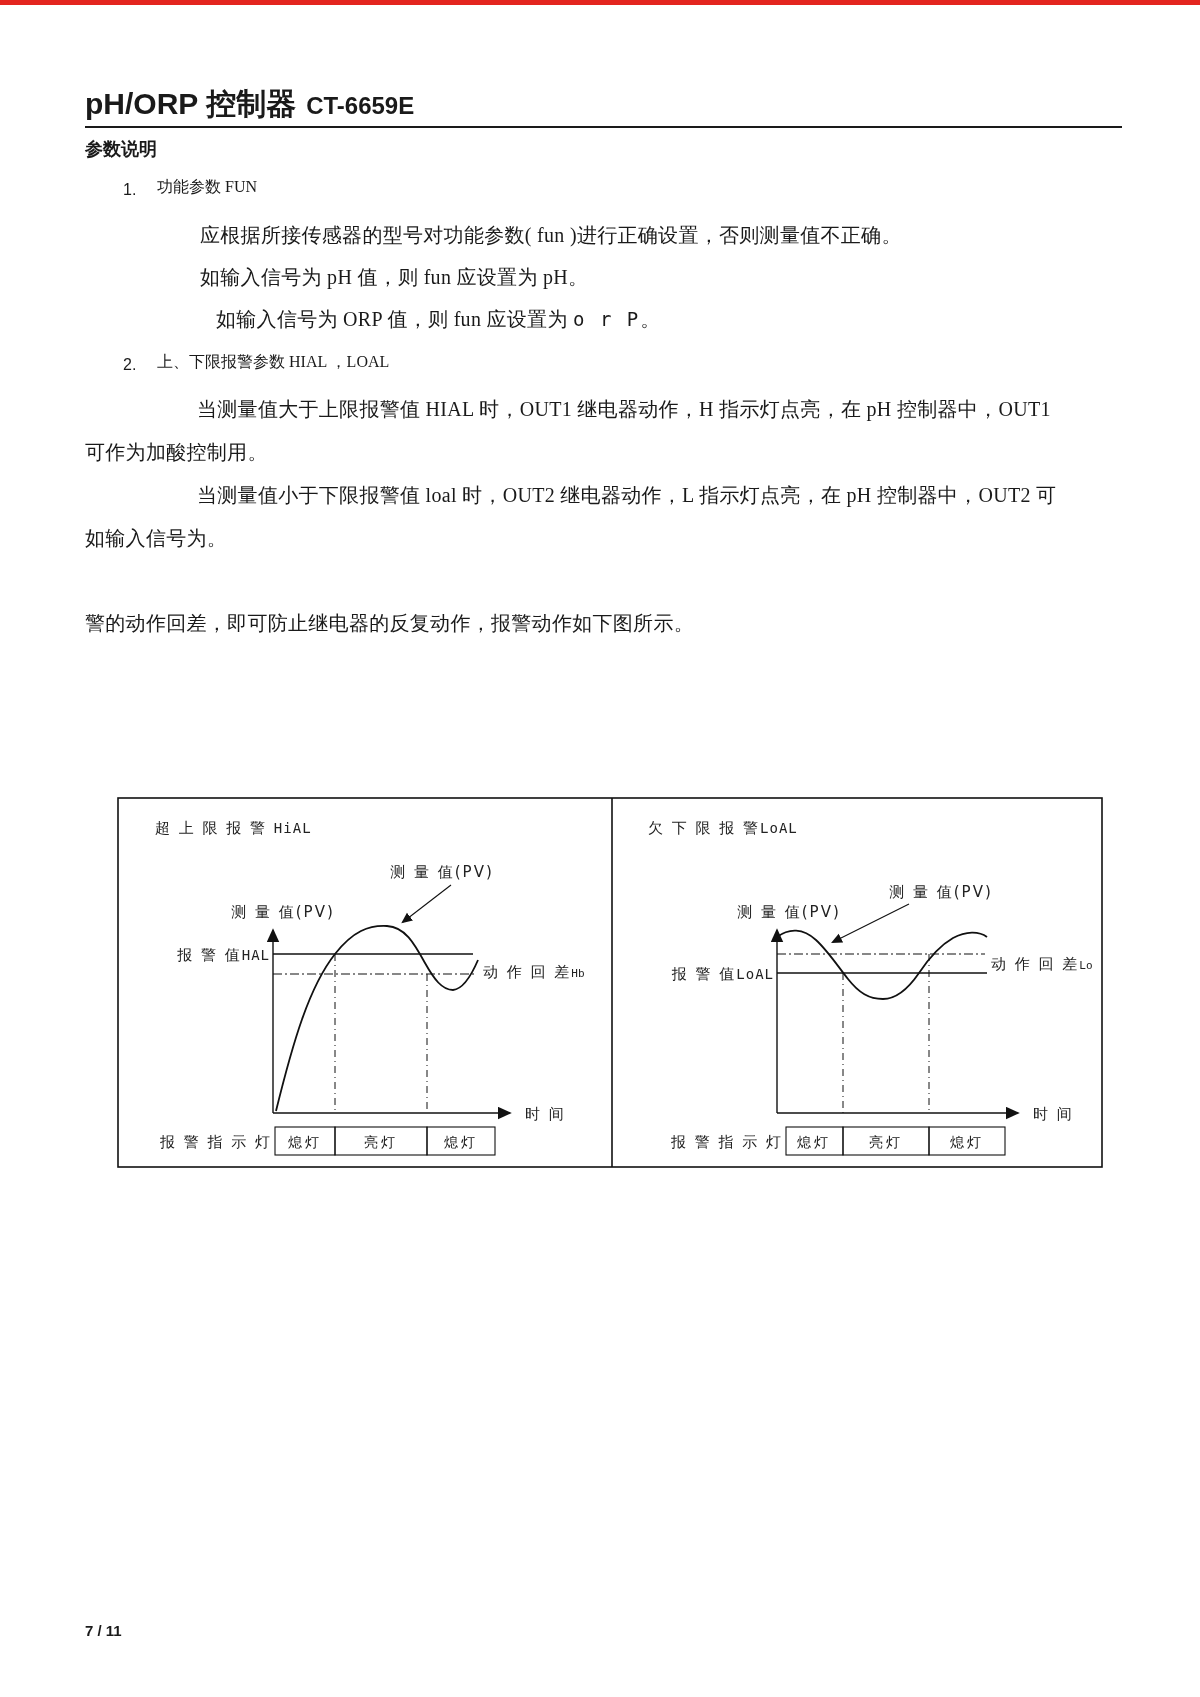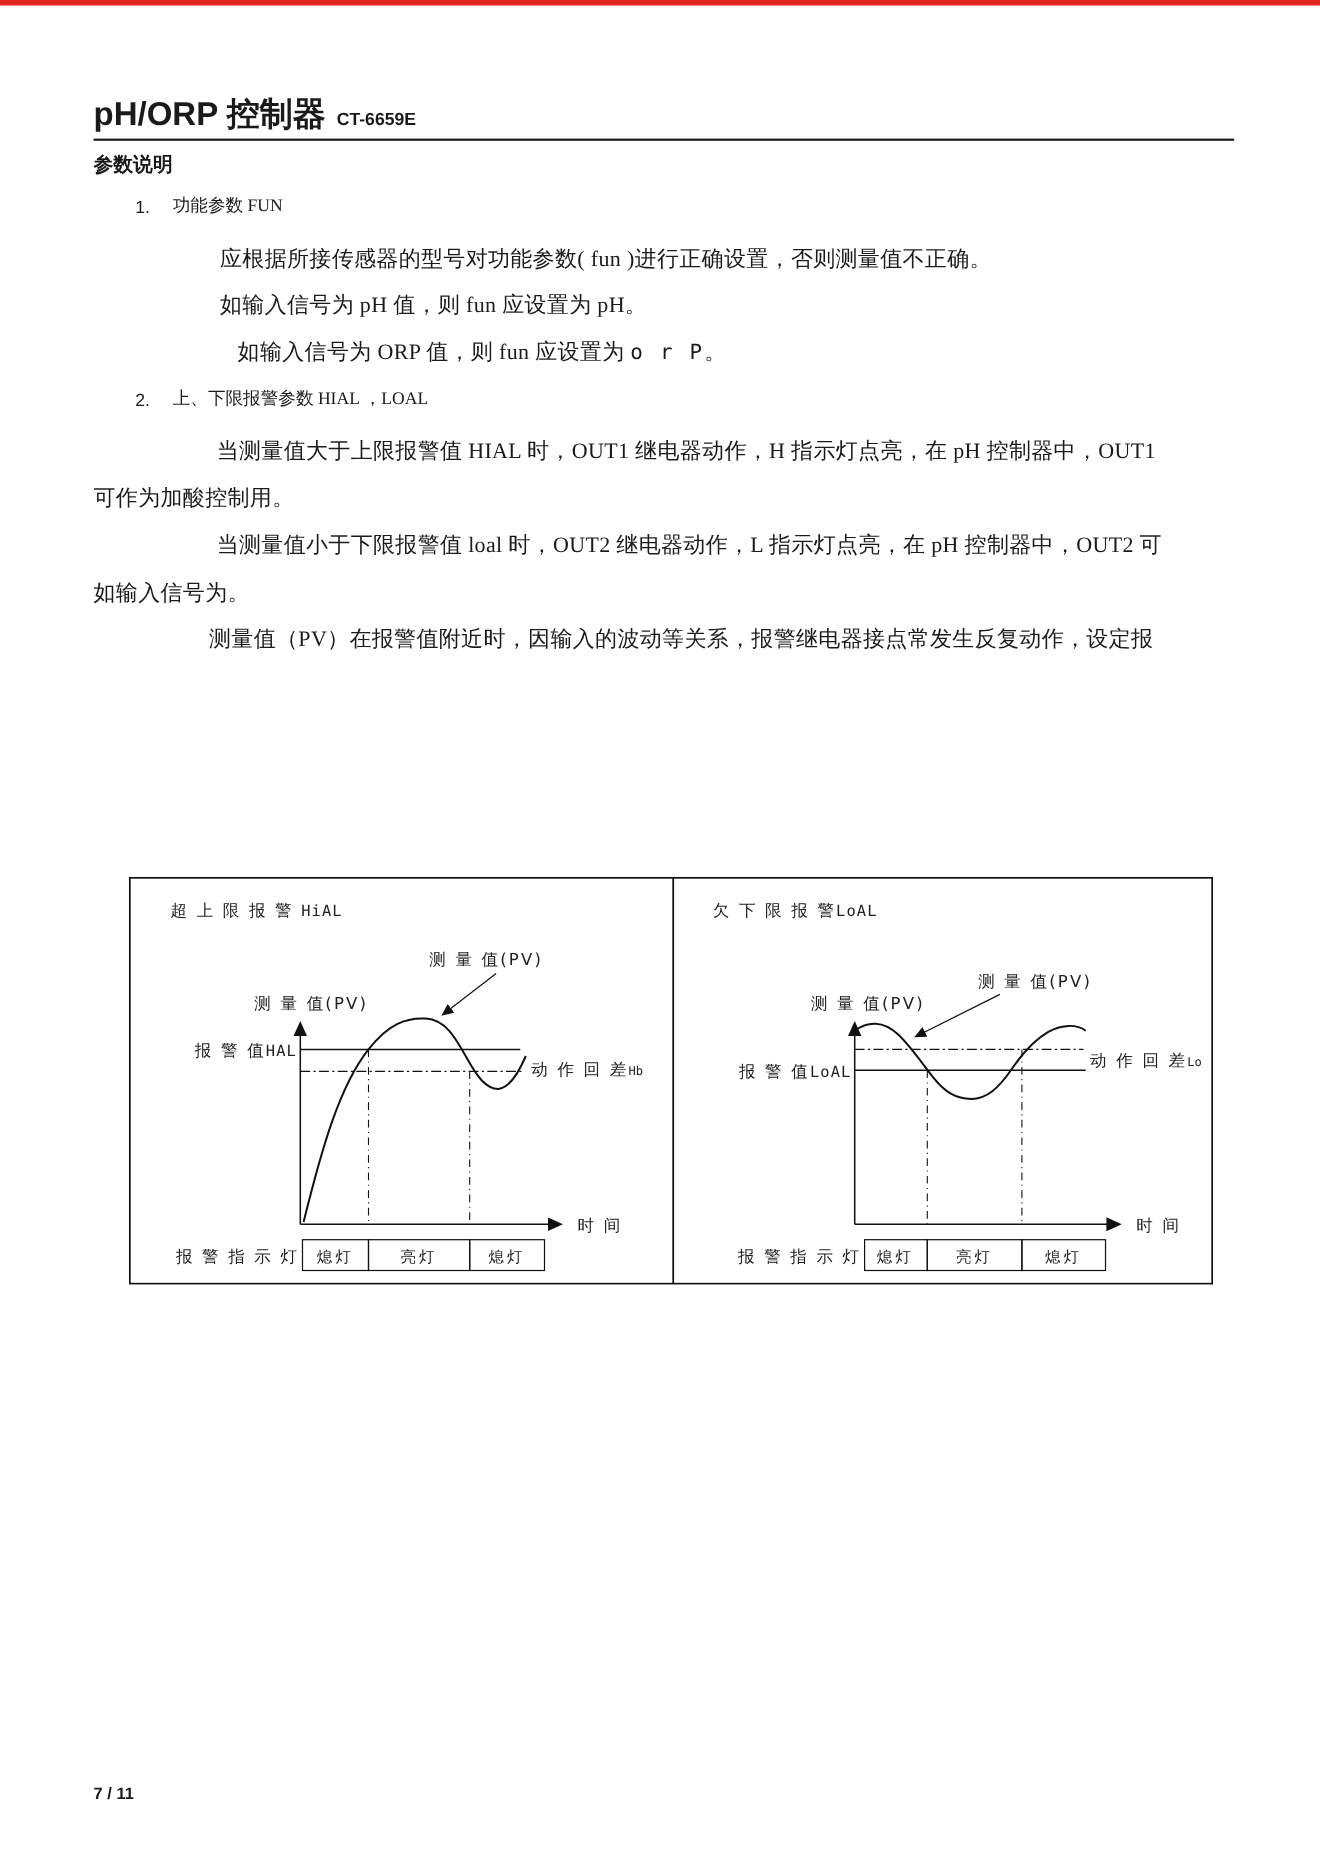--- a/index.html
+++ b/index.html
@@ -3,21 +3,21 @@
 <meta charset="utf-8">
 <style>
   html,body{margin:0;padding:0;background:#ffffff;}
   .page{position:relative;width:1200px;height:1697px;background:#ffffff;overflow:hidden;
         font-family:"Liberation Serif","DejaVu Serif",serif;color:#1a1a1a;}
   .redbar{position:absolute;left:0;top:0;width:1200px;height:5px;background:#e3251f;}
   .abs{position:absolute;white-space:nowrap;}
   .title-row{position:absolute;left:85px;top:84px;display:flex;align-items:baseline;gap:10px;
              font-family:"Liberation Sans","DejaVu Sans",sans-serif;font-weight:bold;}
   .title-main{font-size:30px;letter-spacing:0px;}
-  .title-model{font-size:16px;}
+  .title-model{font-size:24px;}
   .rule{position:absolute;left:85px;top:126px;width:1037px;height:2px;background:#1a1a1a;}
   .sect{font-family:"Liberation Sans","DejaVu Sans",sans-serif;font-weight:bold;font-size:18px;}
   .num{font-family:"Liberation Sans","DejaVu Sans",sans-serif;font-size:16px;}
   .li-title{font-size:16px;}
   .body-line{font-size:20px;letter-spacing:0.3px;}
   .seg{font-family:"DejaVu Sans Mono","Liberation Mono",monospace;letter-spacing:2px;font-size:0.95em;}
   .pagenum{font-family:"Liberation Sans","DejaVu Sans",sans-serif;font-weight:bold;font-size:15px;}
   svg text{font-family:"DejaVu Sans","Liberation Sans",sans-serif;fill:#222;}
   .dlabel{font-size:15px;letter-spacing:2px;}
   .dseg{font-family:"DejaVu Sans Mono","Liberation Mono",monospace;font-size:14px;letter-spacing:1px;}
@@ -50,21 +50,21 @@
   <div class="abs body-line" style="left:200px;top:264px;">如输入信号为 pH 值，则 fun 应设置为 pH。</div>
   <div class="abs body-line" style="left:200px;top:222px;">应根据所接传感器的型号对功能参数( fun )进行正确设置，否则测量值不正确。</div>
   <div class="abs body-line" style="left:200px;top:306px;margin-left:16px;"><span>如输入信号为 ORP 值，则 fun 应设置为 </span><span class="seg">o r P</span><span>。</span></div>
 
   <div class="abs num" style="left:123px;top:356px;">2.</div>
   <div class="abs li-title" style="left:157px;top:352px;">上、下限报警参数 HIAL ，LOAL</div>
   <div class="abs body-line" style="left:197px;top:396px;">当测量值大于上限报警值 HIAL 时，OUT1 继电器动作，H 指示灯点亮，在 pH 控制器中，OUT1</div>
   <div class="abs body-line" style="left:85px;top:439px;">可作为加酸控制用。</div>
   <div class="abs body-line" style="left:197px;top:482px;">当测量值小于下限报警值 loal 时，OUT2 继电器动作，L 指示灯点亮，在 pH 控制器中，OUT2 可</div>
   <div class="abs body-line" style="left:85px;top:525px;">如输入信号为。</div>
-  <div class="abs body-line" style="left:190px;top:567px;">测量值（PV）在报警值附近时，因输入的波动等关系，报警继电器接点常发生反复动作，设定报</div>
+  <div class="abs body-line" style="left:85px;top:610px;">警的动作回差，即可防止继电器的反复动作，报警动作如下图所示。</div>
 
   <svg class="abs" style="left:117px;top:797px;" width="986" height="371" viewBox="0 0 986 371">
     <defs>
       <marker id="arr" markerWidth="11" markerHeight="10" refX="8" refY="4.5" orient="auto">
         <path d="M0,0 L10,4.5 L0,9 z" fill="#111"></path>
       </marker>
     </defs>
 
     <rect class="boxline" x="1" y="1" width="984" height="369"></rect>
     <line class="boxline" x1="495" y1="1" x2="495" y2="370"></line>

